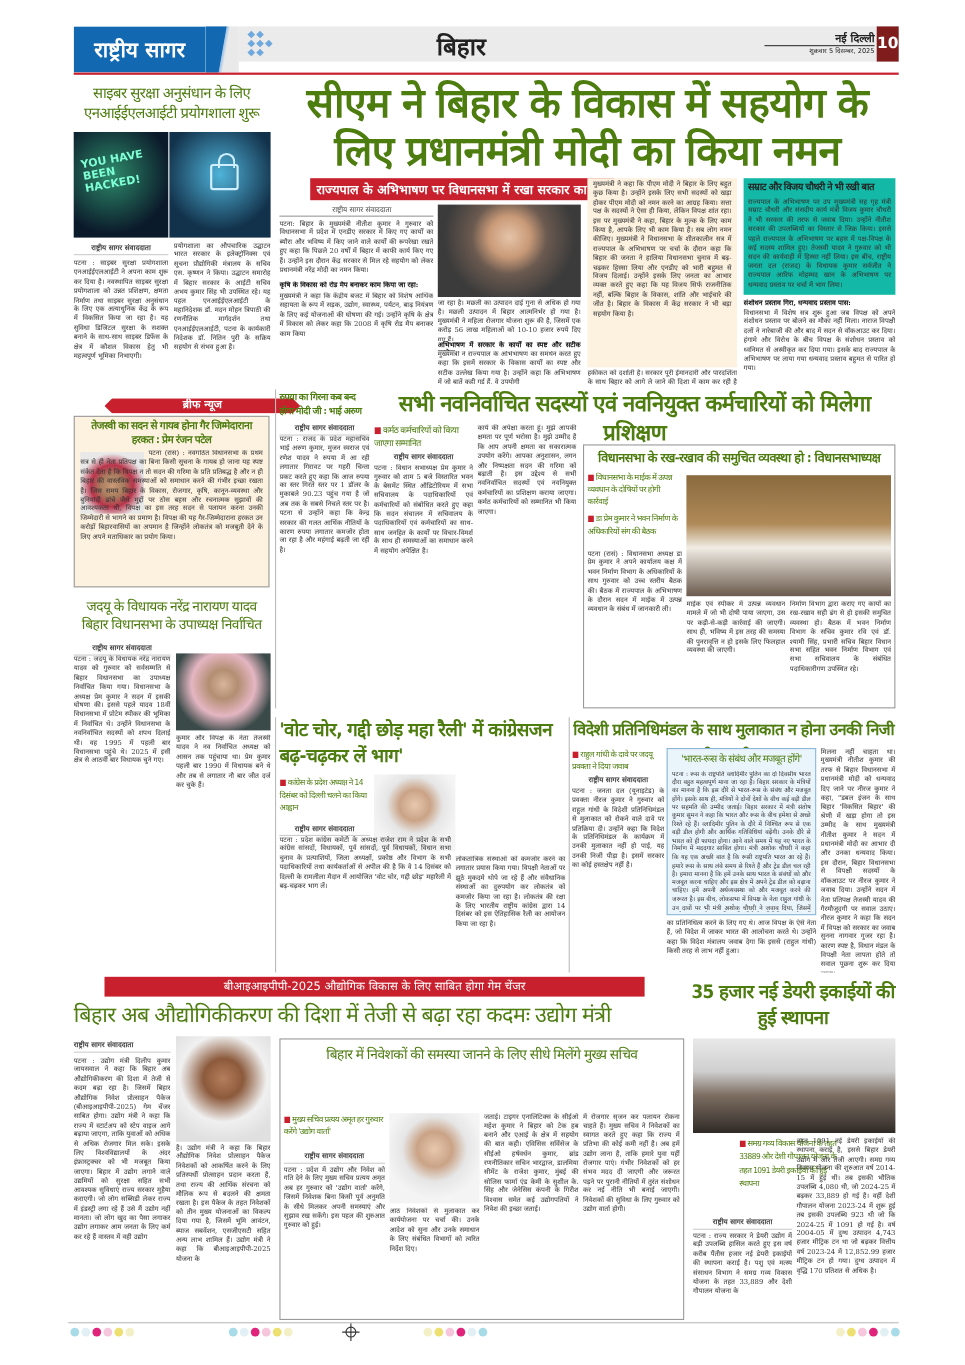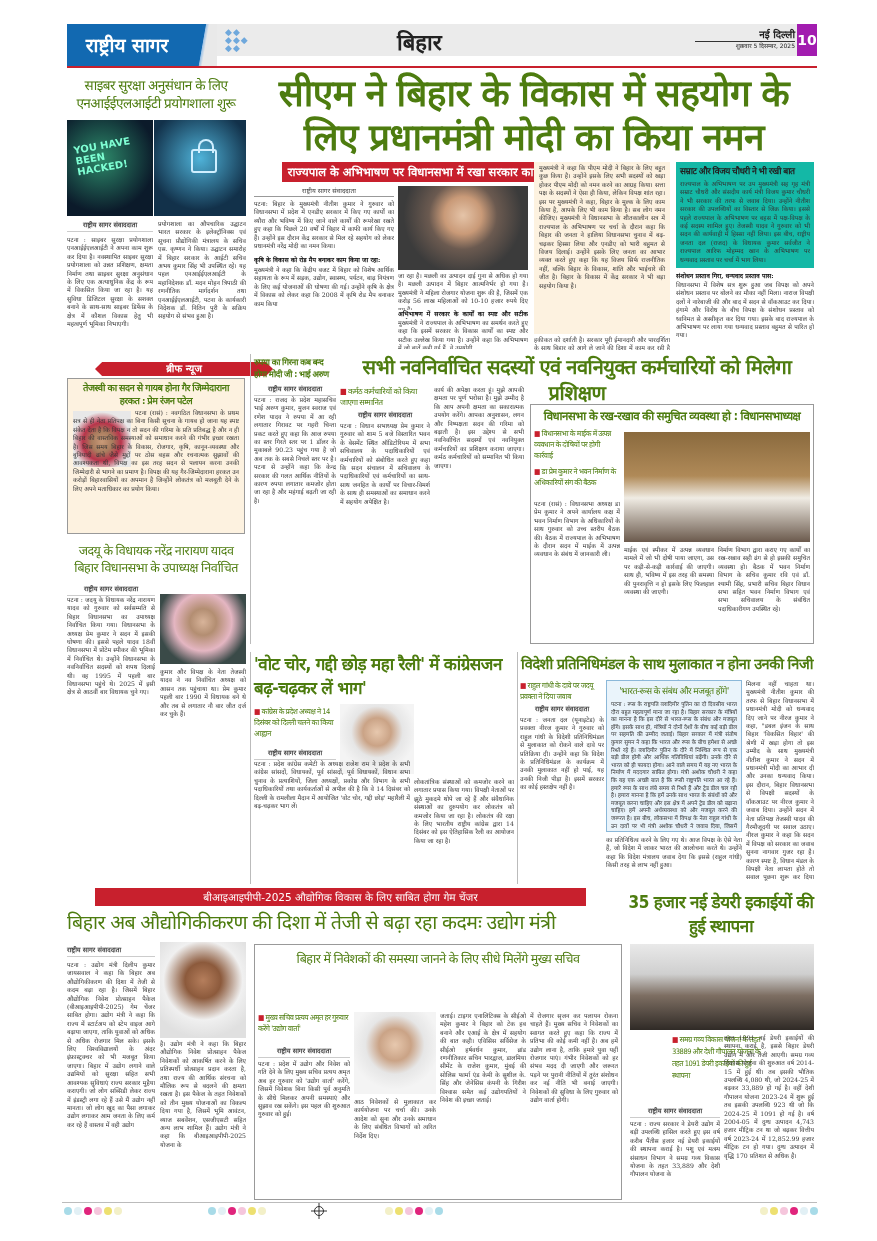--- a/index.html
+++ b/index.html
@@ -13,21 +13,21 @@
   
   #masthead { left: 67px; top: 24px; width: 750px; height: 42px; }
   #mh-logo { left: 0; top: 0; width: 120px; height: 42px; background: #1269b1; color: #fff; font-size: 19px; font-weight: bold; display: flex; align-items: center; justify-content: center; clip-path: polygon(0 0, 100% 0, 100% 100%, 0 100%); }
   #mh-logo-tail { left: 120px; top: 0; width: 30px; height: 42px; background: linear-gradient(100deg, #1269b1 50%, #9fc3e6 52%, #e9e9e9 60%); }
   #mh-mid { left: 150px; top: 0; width: 580px; height: 32px; background: #ebebeb; }
   #mh-dots { left: 158px; top: 4px; font-size: 9px; color: #6fa8dc; letter-spacing: 1px; line-height: 8px; }
   #mh-section { left: 330px; top: 2px; font-size: 22px; font-weight: bold; color: #222; }
   #mh-city { left: 628px; top: 3px; width: 100px; text-align: right; font-size: 10px; font-weight: bold; border-bottom: 1px solid #333; }
   #mh-date { left: 600px; top: 18px; width: 128px; text-align: right; font-size: 6px; color: #222; }
   #mh-web { left: 150px; top: 32px; width: 580px; height: 10px; background: #1269b1; color: #fff; font-size: 6.5px; font-weight: bold; text-align: right; padding-right: 12px; line-height: 10px; }
-  #mh-page { left: 730px; top: 0; width: 20px; height: 32px; background: #a21caf; color: #fff; font-size: 14px; font-weight: bold; text-align: center; line-height: 32px; }
+  #mh-page { left: 730px; top: 0; width: 20px; height: 32px; background: #7f1d1d; color: #fff; font-size: 14px; font-weight: bold; text-align: center; line-height: 32px; }
   #mh-redline { left: 0; top: 42px; width: 750px; height: 2px; background: #c8202d; }
   
   .img { background: #555; overflow: hidden; }
   .img-cyber1 { background: radial-gradient(circle at 40% 40%, #2d8a6a, #0b1a2a 70%); }
   .img-cyber2 { background: radial-gradient(circle at 50% 40%, #4fb3d9, #12314a 70%); }
   .img-person { background: radial-gradient(circle at 50% 35%, #e5c4a8 0, #c99a78 22%, #6b5a50 40%, #3b3b3b 70%); }
   .img-person-light { background: radial-gradient(circle at 50% 40%, #e7c8ae 0, #caa386 25%, #e6e6e6 46%, #f4f4f4 70%); }
   .img-meeting { background: linear-gradient(180deg, #8a6a3e 0, #b08a58 40%, #f0ece4 60%, #6b5a4d 100%); }
   .img-dairy { background: linear-gradient(180deg, #e9e9e9 0, #cfcfcf 35%, #7d6e62 60%, #2f2a26 100%); }
   .img-cap { position: absolute; left: 8px; top: 18px; color: #7fffd4; font-size: 10px; font-weight: bold; transform: rotate(-10deg); }

